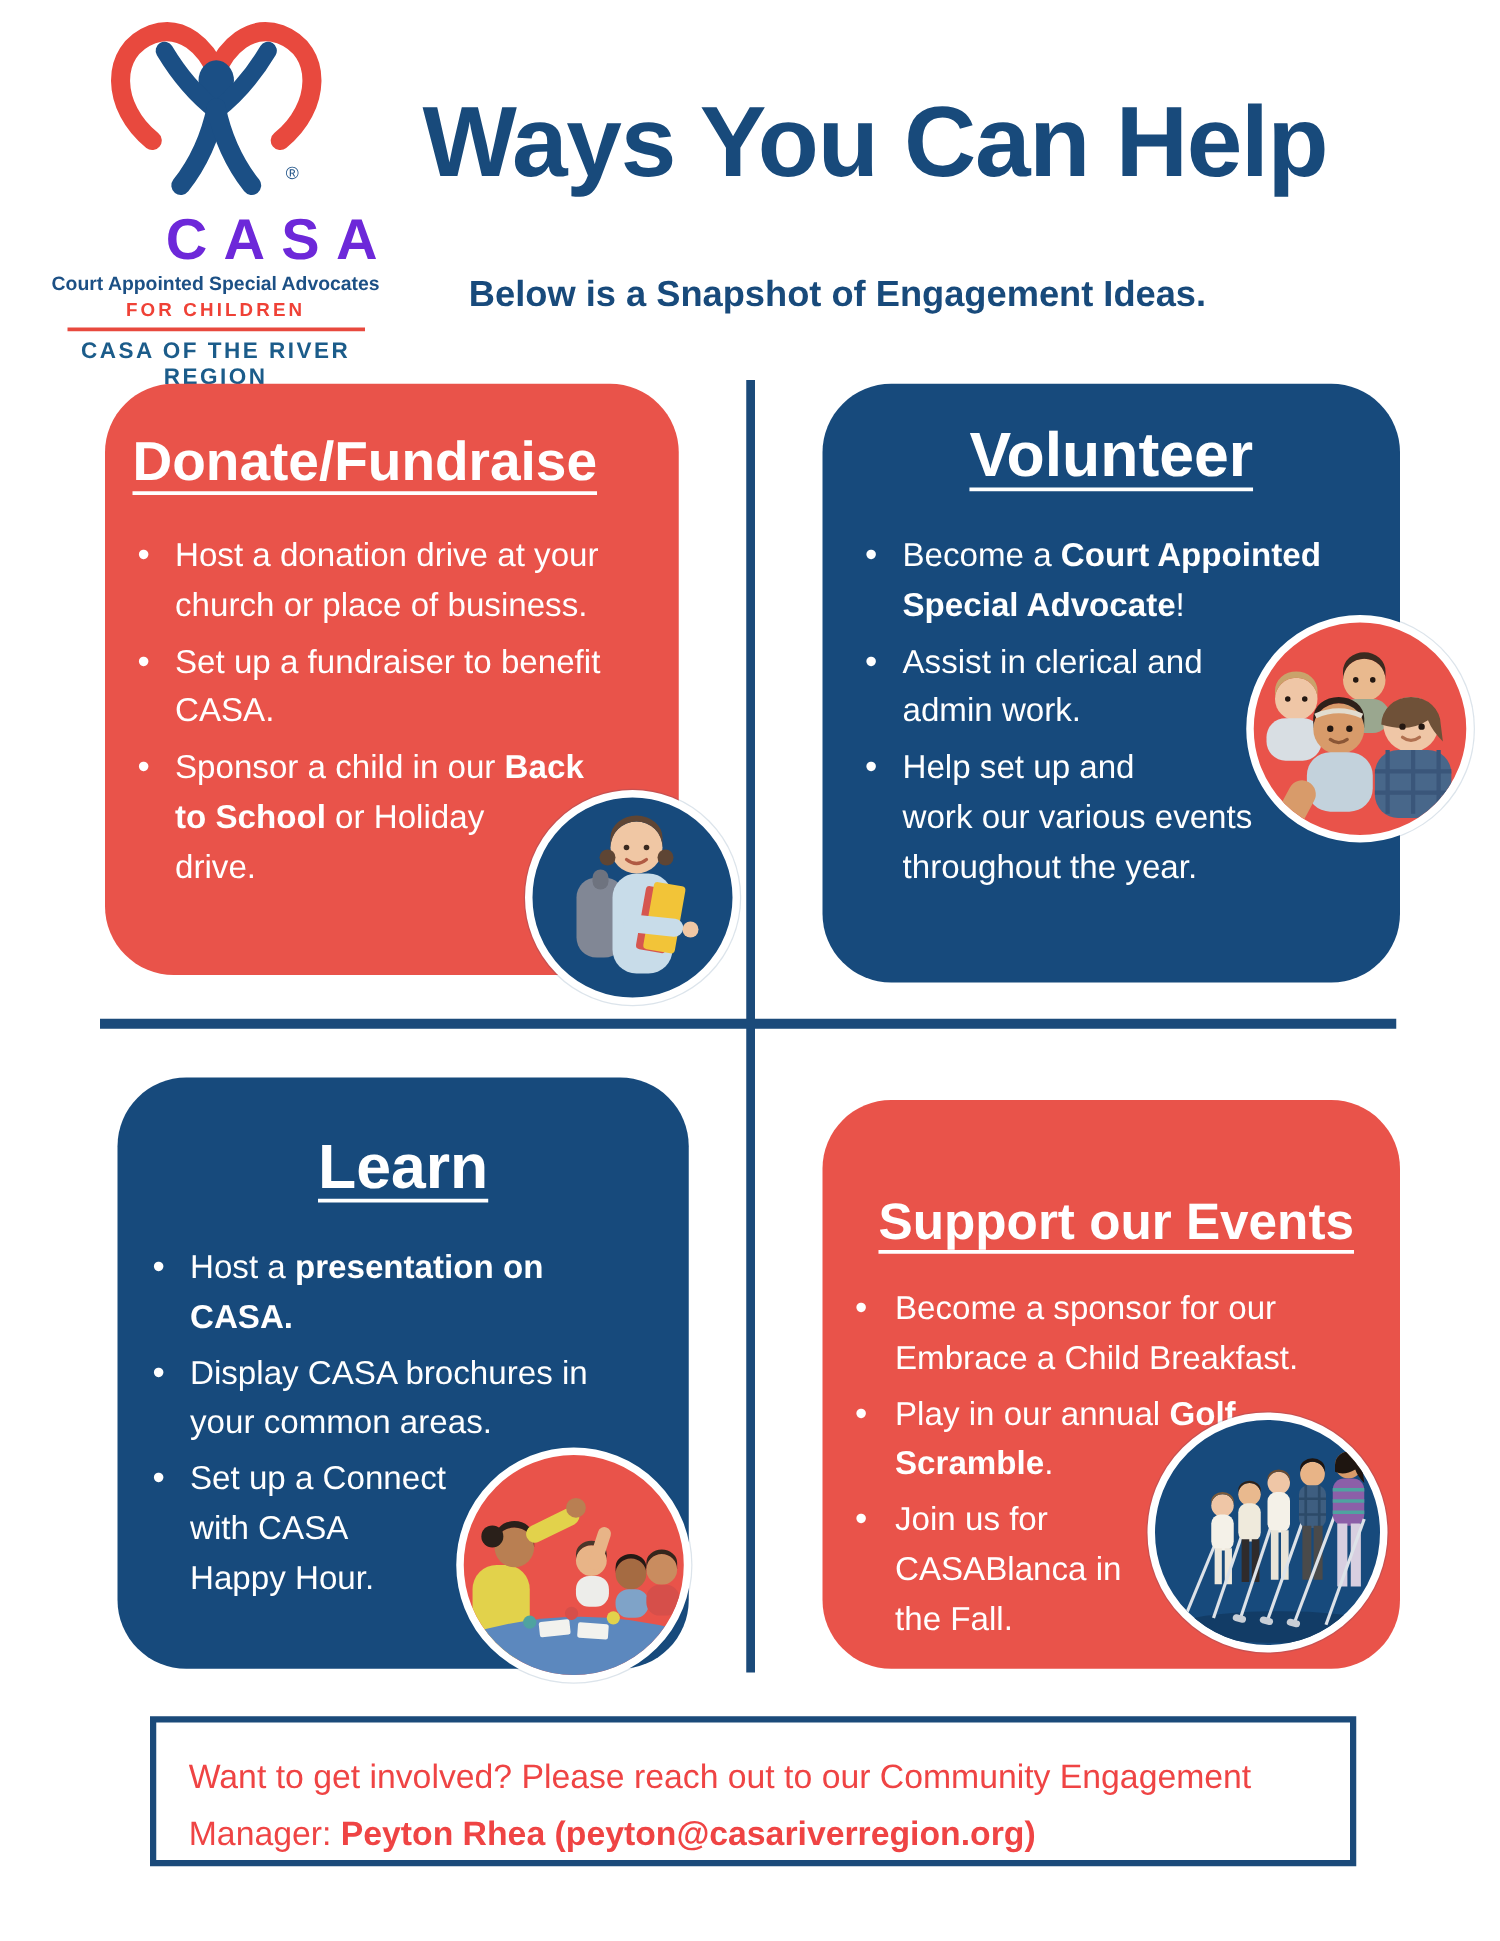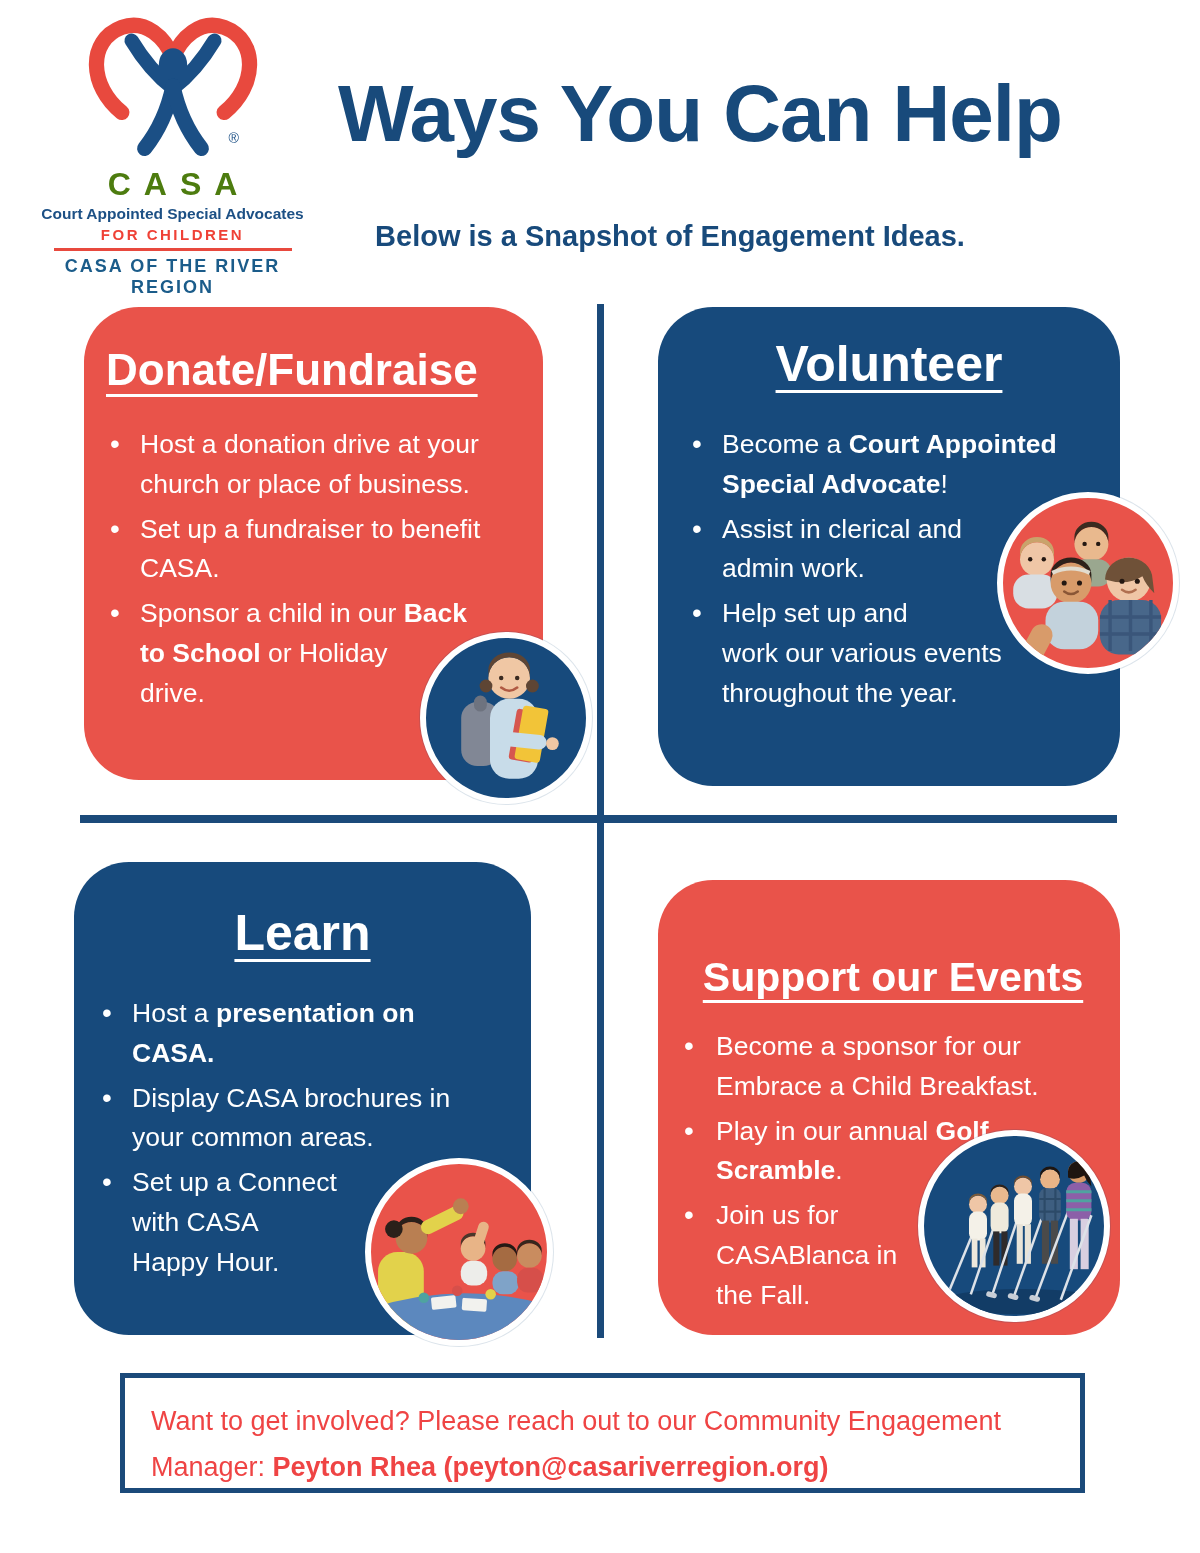--- a/index.html
+++ b/index.html
@@ -2,21 +2,21 @@
 <html><head>
 <meta charset="utf-8">
 <style>
   html,body{margin:0;padding:0;background:#ffffff;}
   #page{position:relative;width:1200px;height:1553px;background:#ffffff;overflow:hidden;
         font-family:"Liberation Sans",sans-serif;}
 
   
   #logo{position:absolute;left:30px;top:10px;width:285px;text-align:center;}
   #logo-mark{display:block;margin:0 auto;}
-  #logo-casa{font-size:32px;font-weight:bold;color:#4d7c0f;letter-spacing:13px;margin-left:13px;line-height:1;}
+  #logo-casa{font-size:46px;font-weight:bold;color:#6d28d9;letter-spacing:13px;margin-left:13px;line-height:1;text-align:right;}
   #logo-line1{font-size:15.5px;font-weight:600;color:#1C5085;margin-top:5px;}
   #logo-line2{font-size:15px;font-weight:bold;color:#EF4136;letter-spacing:2.5px;margin-top:3px;}
   #logo-rule{width:238px;height:3px;background:#E8493E;margin:5px auto 5px auto;}
   #logo-line3{font-size:18px;font-weight:bold;color:#1B5C8A;letter-spacing:2px;}
 
   #title{position:absolute;left:260px;top:68px;width:880px;text-align:center;
          font-size:80px;font-weight:bold;color:#184A7B;letter-spacing:-1px;}
   #subtitle{position:absolute;left:230px;top:220px;width:880px;text-align:center;
             font-size:29px;font-weight:bold;color:#184A7B;}
 
@@ -27,21 +27,21 @@
   
   .card{position:absolute;border-radius:55px;color:#ffffff;box-sizing:border-box;}
   .card.red{background:#E9534A;}
   .card.blue{background:#174A7C;}
   .card h2{margin:0;font-weight:bold;text-decoration:underline;
            text-decoration-thickness:3px;text-underline-offset:9px;}
   #card-donate{left:84px;top:307px;width:459px;height:473px;padding:38px 14px 0 22px;}
   #card-donate h2{font-size:44px;margin-bottom:30px;}
   #card-volunteer{left:658px;top:307px;width:462px;height:479px;padding:28px 10px 0 30px;}
   #card-volunteer h2{font-size:50px;text-align:center;margin-bottom:32px;margin-right:20px;}
-  #card-learn{left:74px;top:862px;width:457px;height:473px;padding:42px 10px 0 24px;}
+  #card-learn{left:94px;top:862px;width:457px;height:473px;padding:42px 10px 0 24px;}
   #card-learn h2{font-size:50px;text-align:center;margin-bottom:32px;margin-right:14px;}
   #card-events{left:658px;top:880px;width:462px;height:455px;padding:36px 10px 0 24px;}
   #card-events h2{font-size:41px;text-align:center;margin-bottom:26px;margin-right:6px;margin-top:38px;}
 
   .bullets{list-style:none;margin:0;padding:0;font-size:26.5px;line-height:1.5;}
   .bullets li{position:relative;padding-left:34px;margin-bottom:5px;white-space:pre-line;}
   .bullets li::before{content:"\2022";position:absolute;left:4px;top:-2px;font-size:28px;}
   #card-events .bullets li::before{left:2px;}
   .sb{font-weight:bold;}
 

